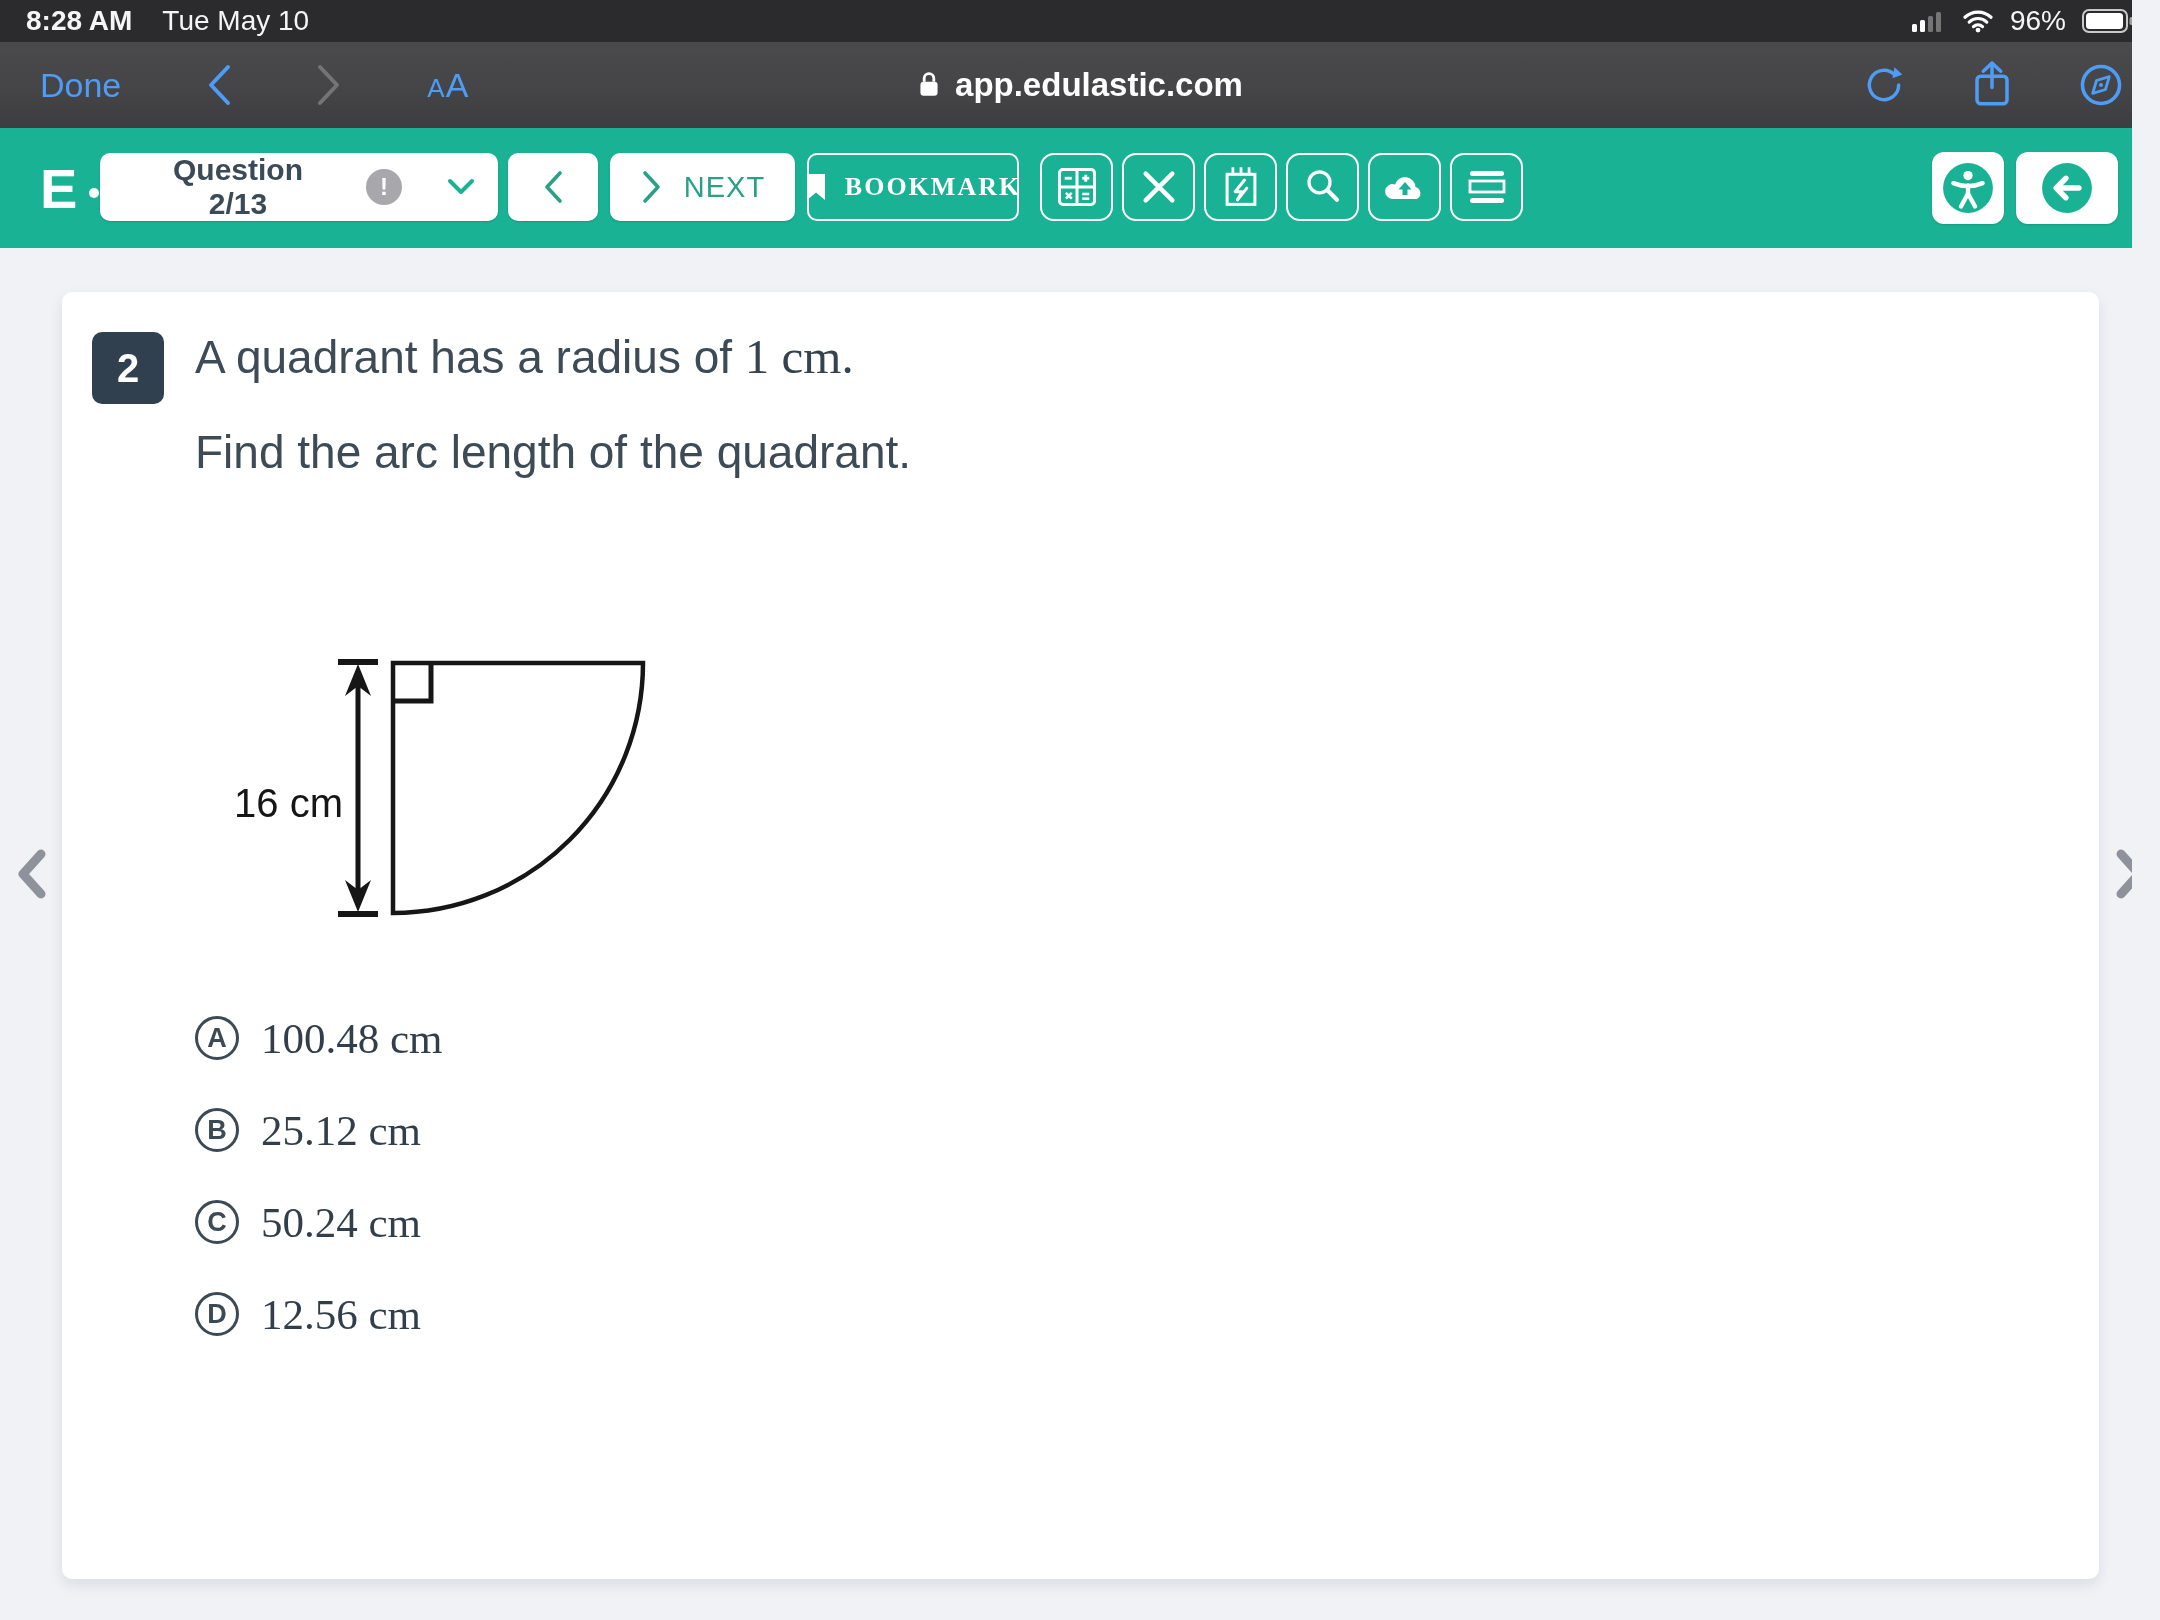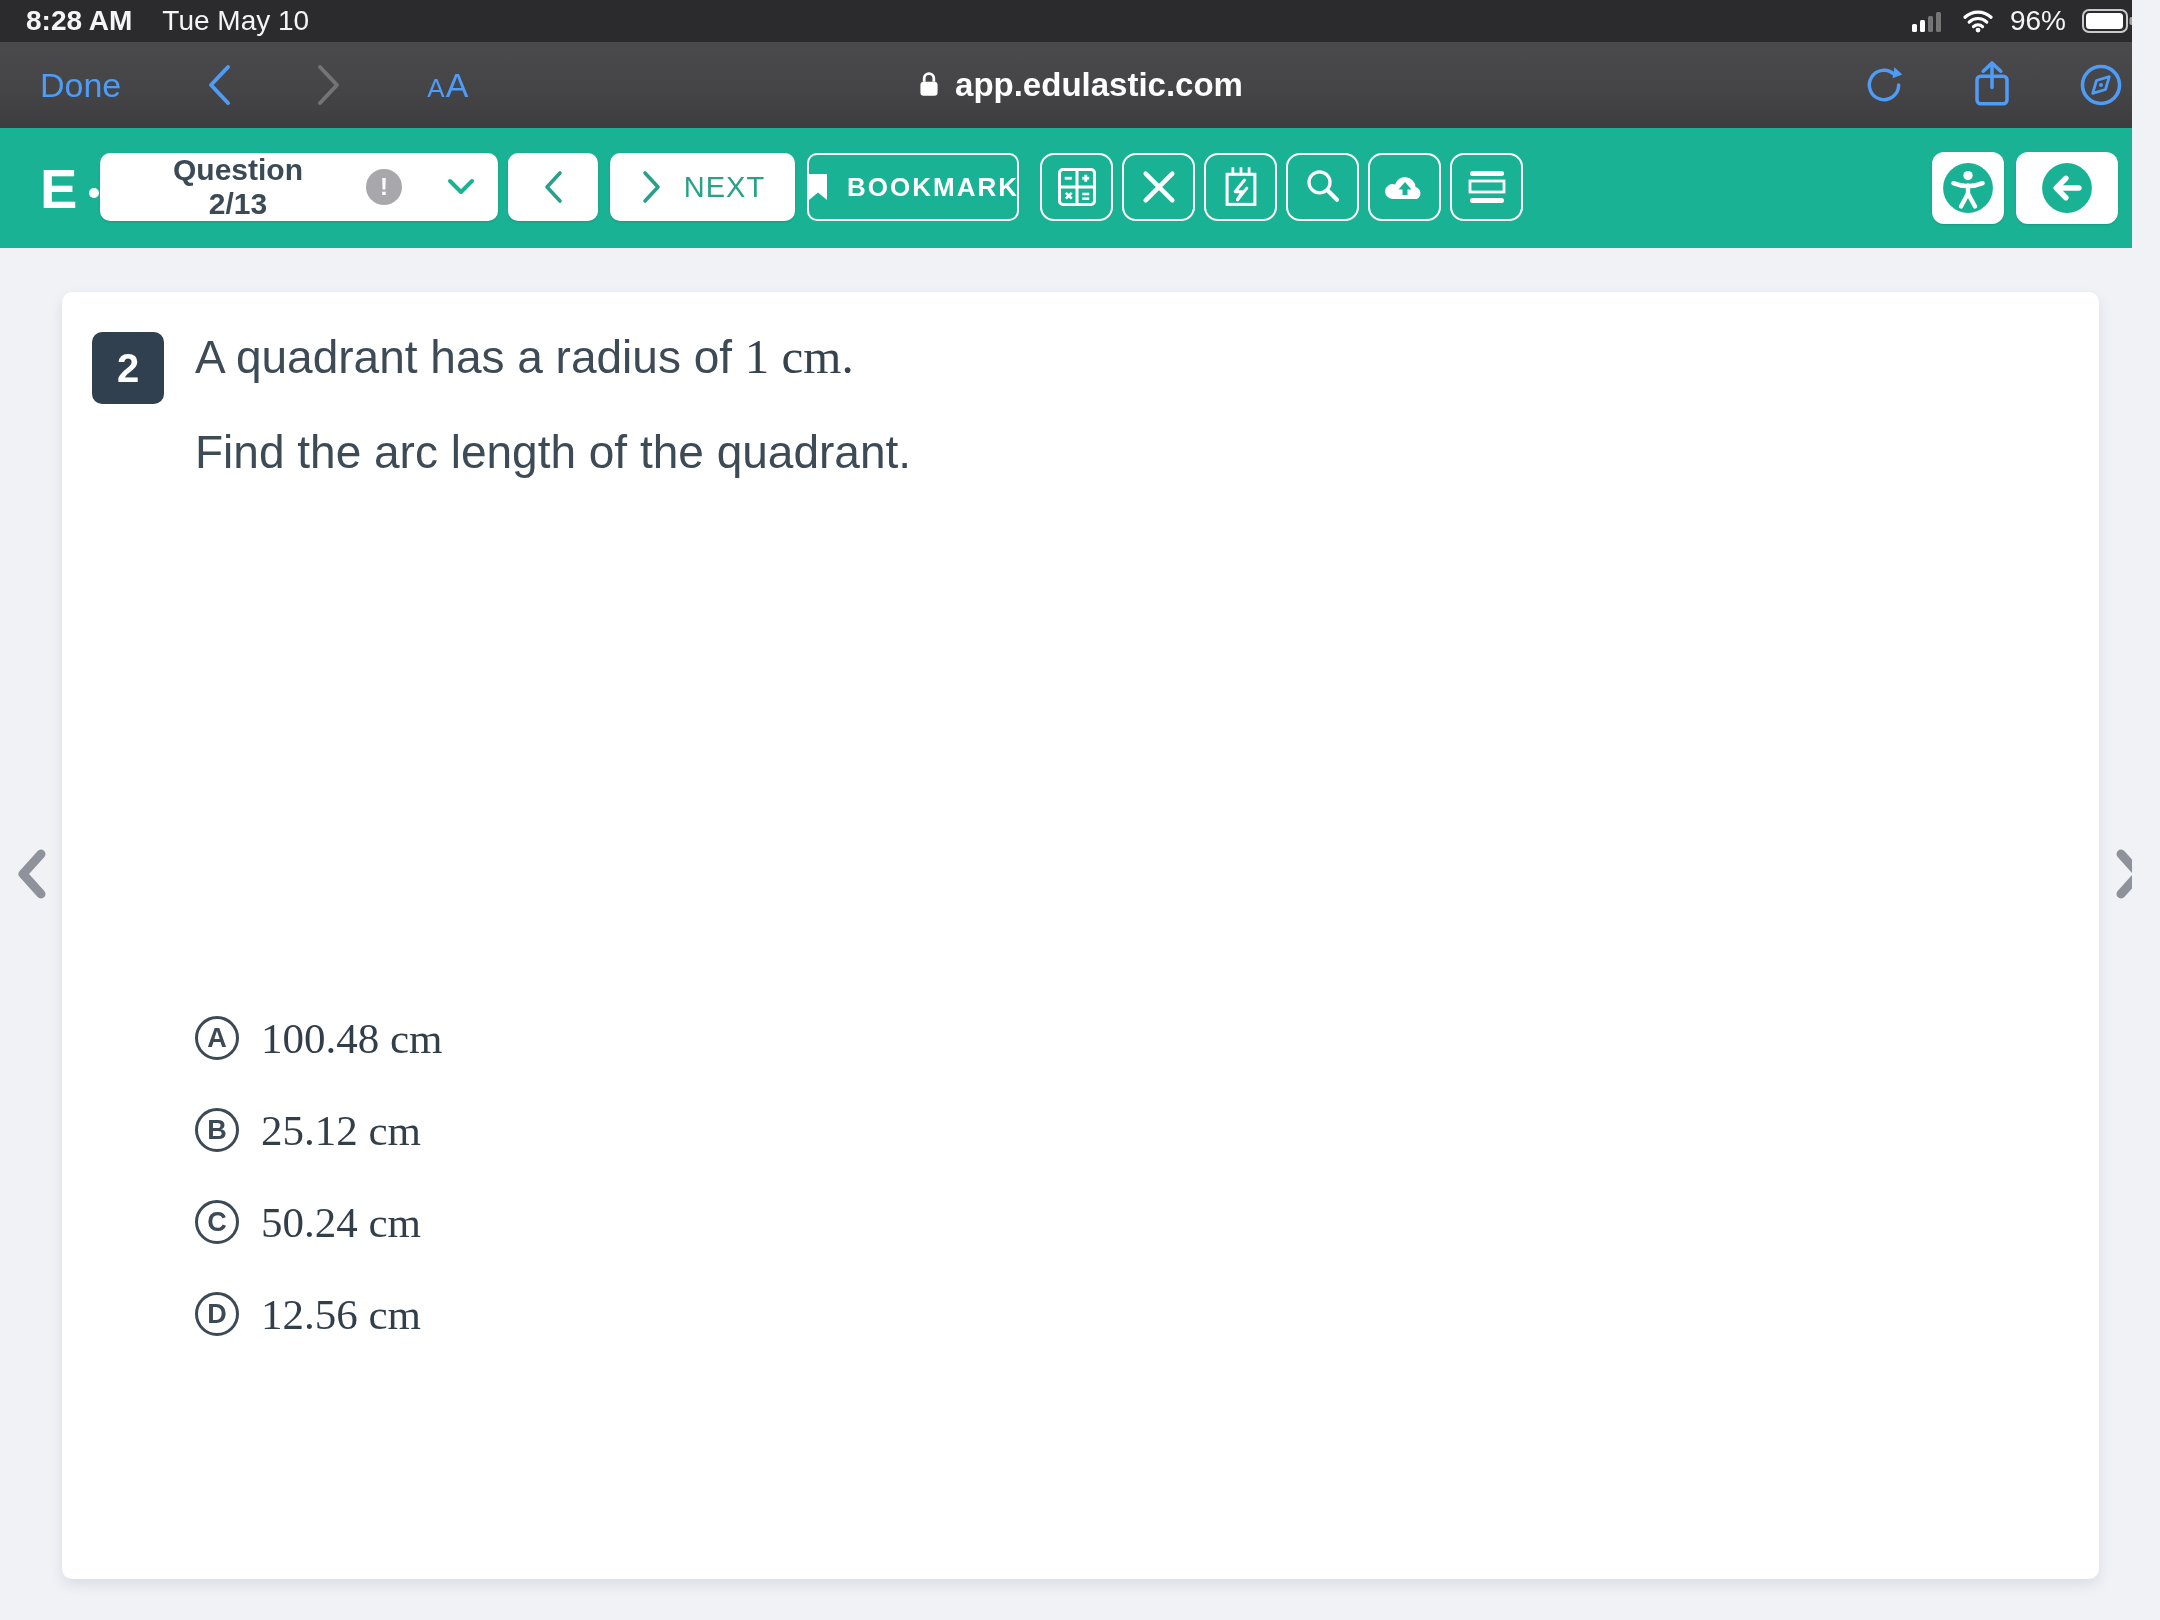--- a/index.html
+++ b/index.html
@@ -28,21 +28,21 @@
   .url-text { color:#fdfdfd; font-size:33px; font-weight:700; }
   .safari-right { position:absolute; right:36px; display:flex; align-items:center; gap:64px; }
 
   
   .edu-bar { position:absolute; left:0; top:128px; width:2160px; height:120px; background:#1ab294; }
   .edu-logo { position:absolute; left:40px; top:28px; color:#ffffff; font-size:56px; font-weight:700; display:flex; align-items:center; }
   .edu-logo .dot { width:10px; height:10px; background:#fff; border-radius:50%; margin-left:12px; margin-top:8px; }
 
   .btn { position:absolute; top:25px; height:68px; border-radius:10px; display:flex; align-items:center; justify-content:center; cursor:pointer; }
   .btn-white { background:#ffffff; box-shadow:0 1px 2px rgba(0,0,0,.15);gap:32px; }
-  .btn-outline { background:transparent; border:2px solid #ffffff; }
+  .btn-outline { background:transparent; border:2px solid #ffffff;font-family:Liberation Serif, serif; }
 
   .question-btn { left:100px; width:398px; justify-content:flex-start; padding:0 22px 0 42px; }
   .question-label { color:#3b4a57; font-size:30px; font-weight:700; flex:1; text-align:center; }
   .warn-circle { width:36px; height:36px; border-radius:50%; background:#a8a8ac; color:#fff; font-weight:800;
      font-size:24px; display:flex; align-items:center; justify-content:center; margin-right:12px; }
 
   .prev-btn { left:508px; width:90px; }
   .next-btn { left:610px; width:185px; gap:22px; }
   .next-label { color:#28a188; font-size:29px; letter-spacing:1px; }
   .bookmark-btn { left:807px; width:212px; gap:18px; }
@@ -306,20 +306,35 @@
 
     <div class="card">
 
       <div class="q-badge">2</div>
 
       <div class="q-line q1"><span>A quadrant has a radius of </span><span class="math">1 cm.</span></div>
 
       <div class="q-line q2">Find the arc length of the quadrant.</div>
 
 
+      <div class="figure">
+        <svg width="420" height="272" viewBox="0 0 420 272">
+
+          <line x1="103" y1="10" x2="143" y2="10" stroke="#161616" stroke-width="6"></line>
+          <line x1="103" y1="262" x2="143" y2="262" stroke="#161616" stroke-width="6"></line>
+          <line x1="123" y1="26" x2="123" y2="246" stroke="#161616" stroke-width="5"></line>
+          <polygon points="123,12 110,44 123,34 136,44" fill="#161616"></polygon>
+          <polygon points="123,260 110,228 123,238 136,228" fill="#161616"></polygon>
+          <text x="108" y="165" text-anchor="end" font-size="40" fill="#161616" font-family="Liberation Sans, sans-serif">16 cm</text>
+
+          <path d="M158 11 H408 A250 250 0 0 1 158 261 Z" stroke="#161616" stroke-width="4.5" fill="none" stroke-linejoin="miter"></path>
+
+          <path d="M196 11 V49 H158" stroke="#161616" stroke-width="5" fill="none"></path>
+        </svg>
+      </div>
 
       <div class="options">
         <div class="option-row">
           <span class="opt-circle">A</span>
           <span class="opt-value">100.48 cm</span>
         </div>
         <div class="option-row">
           <span class="opt-circle">B</span>
           <span class="opt-value">25.12 cm</span>
         </div>

